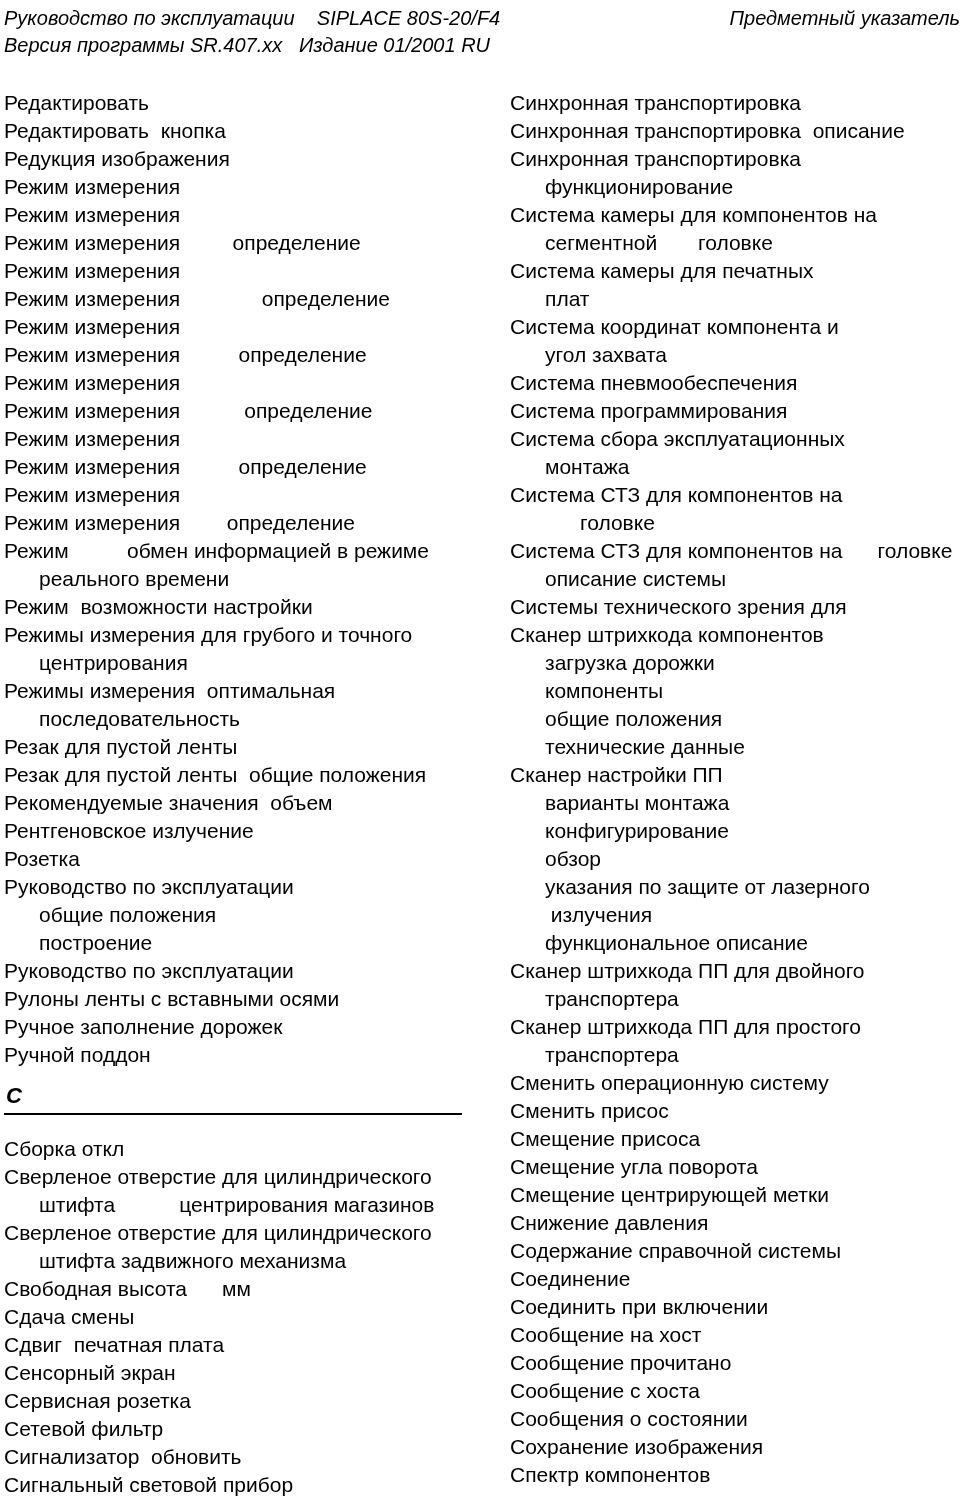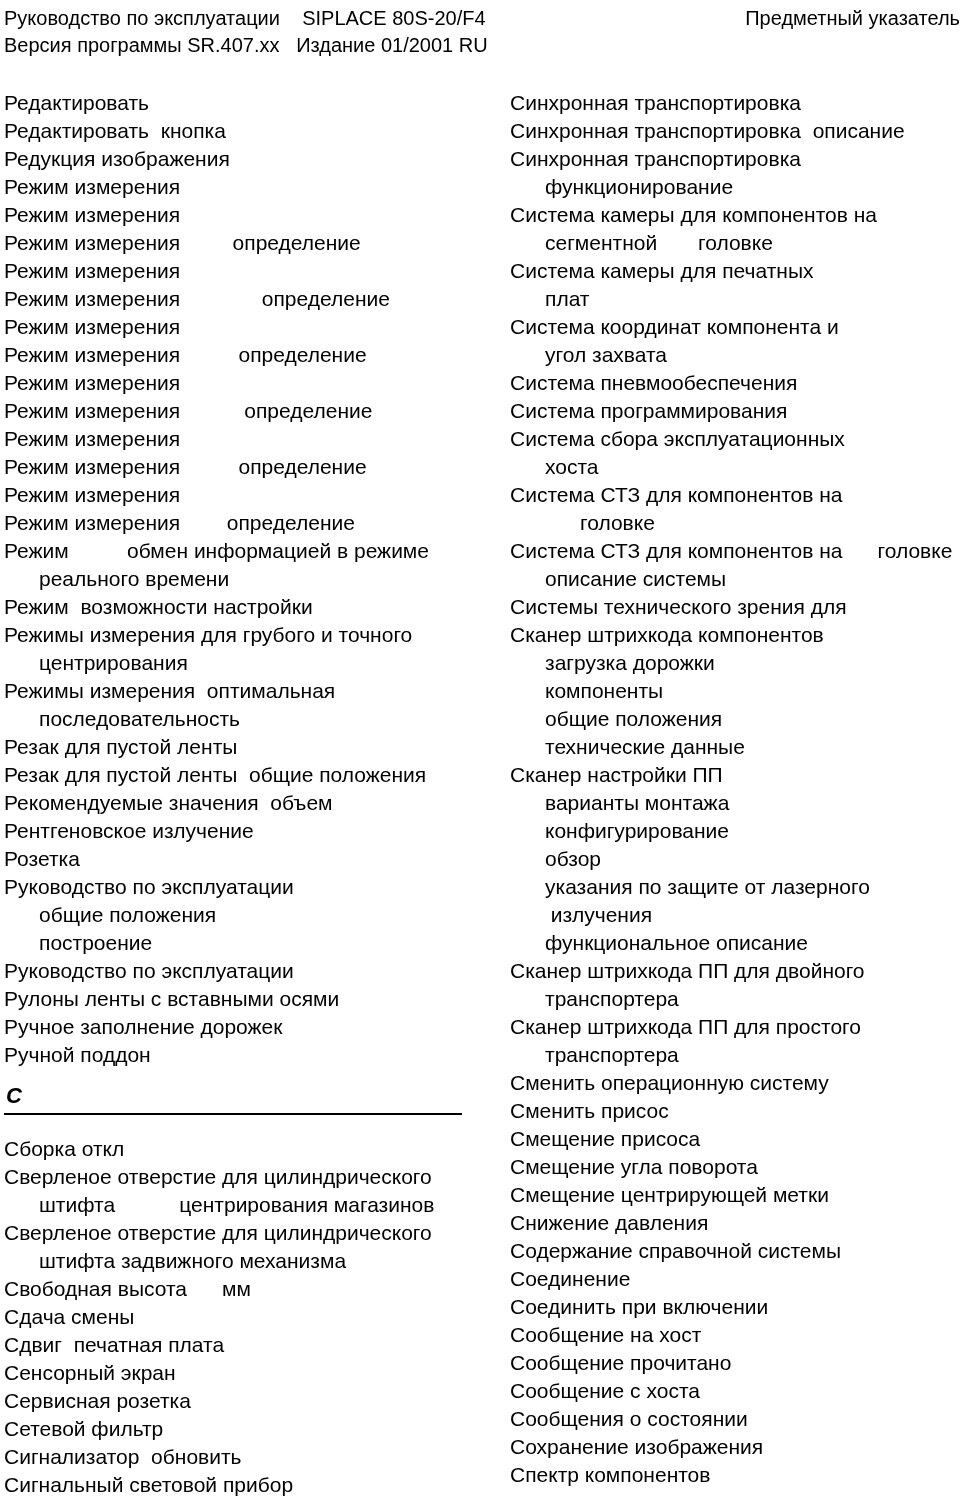--- a/index.html
+++ b/index.html
@@ -20,20 +20,21 @@
     inset: 0;
     background: #ffffff;
   }
   .header {
     position: absolute;
     left: 4px;
     right: 4px;
     top: 5px;
     font-size: 20px;
     line-height: 27px;
+    font-style: italic;
   }
   .header-line1 {
     display: flex;
     justify-content: space-between;
     white-space: pre;
   }
   .header-line2 {
     white-space: pre;
   }
   .col {
@@ -132,21 +133,21 @@
       <div class="entry">      функционирование</div>
       <div class="entry">Система камеры для компонентов на</div>
       <div class="entry">      сегментной       головке</div>
       <div class="entry">Система камеры для печатных</div>
       <div class="entry">      плат</div>
       <div class="entry">Система координат компонента и</div>
       <div class="entry">      угол захвата</div>
       <div class="entry">Система пневмообеспечения</div>
       <div class="entry">Система программирования</div>
       <div class="entry">Система сбора эксплуатационных</div>
-      <div class="entry">      хоста</div>
+      <div class="entry">      монтажа</div>
       <div class="entry">Система СТЗ для компонентов на</div>
       <div class="entry">            головке</div>
       <div class="entry">Система СТЗ для компонентов на      головке</div>
       <div class="entry">      описание системы</div>
       <div class="entry">Системы технического зрения для</div>
       <div class="entry">Сканер штрихкода компонентов</div>
       <div class="entry">      загрузка дорожки</div>
       <div class="entry">      компоненты</div>
       <div class="entry">      общие положения</div>
       <div class="entry">      технические данные</div>

